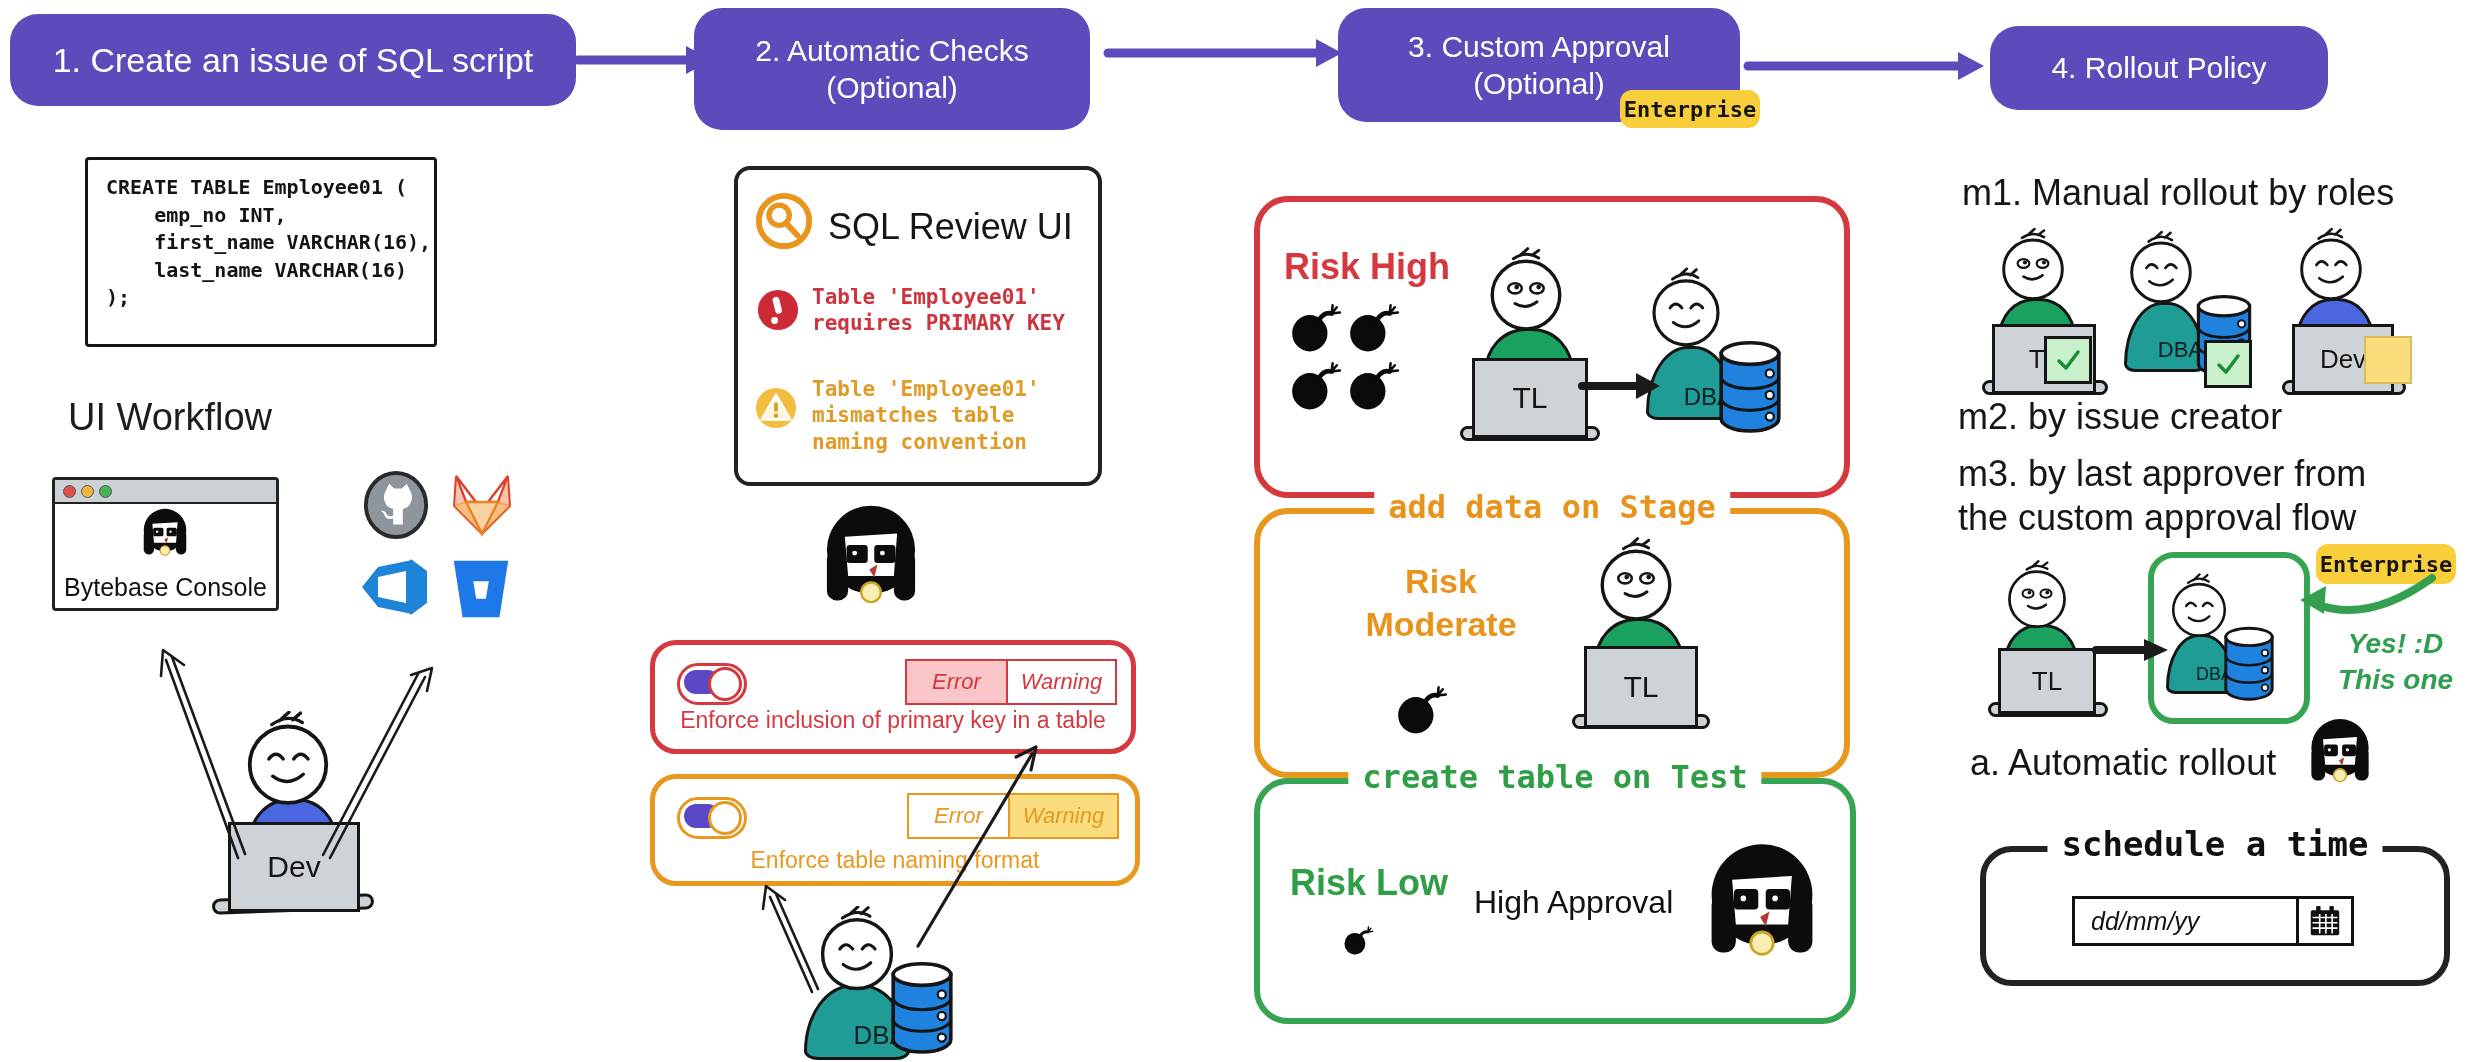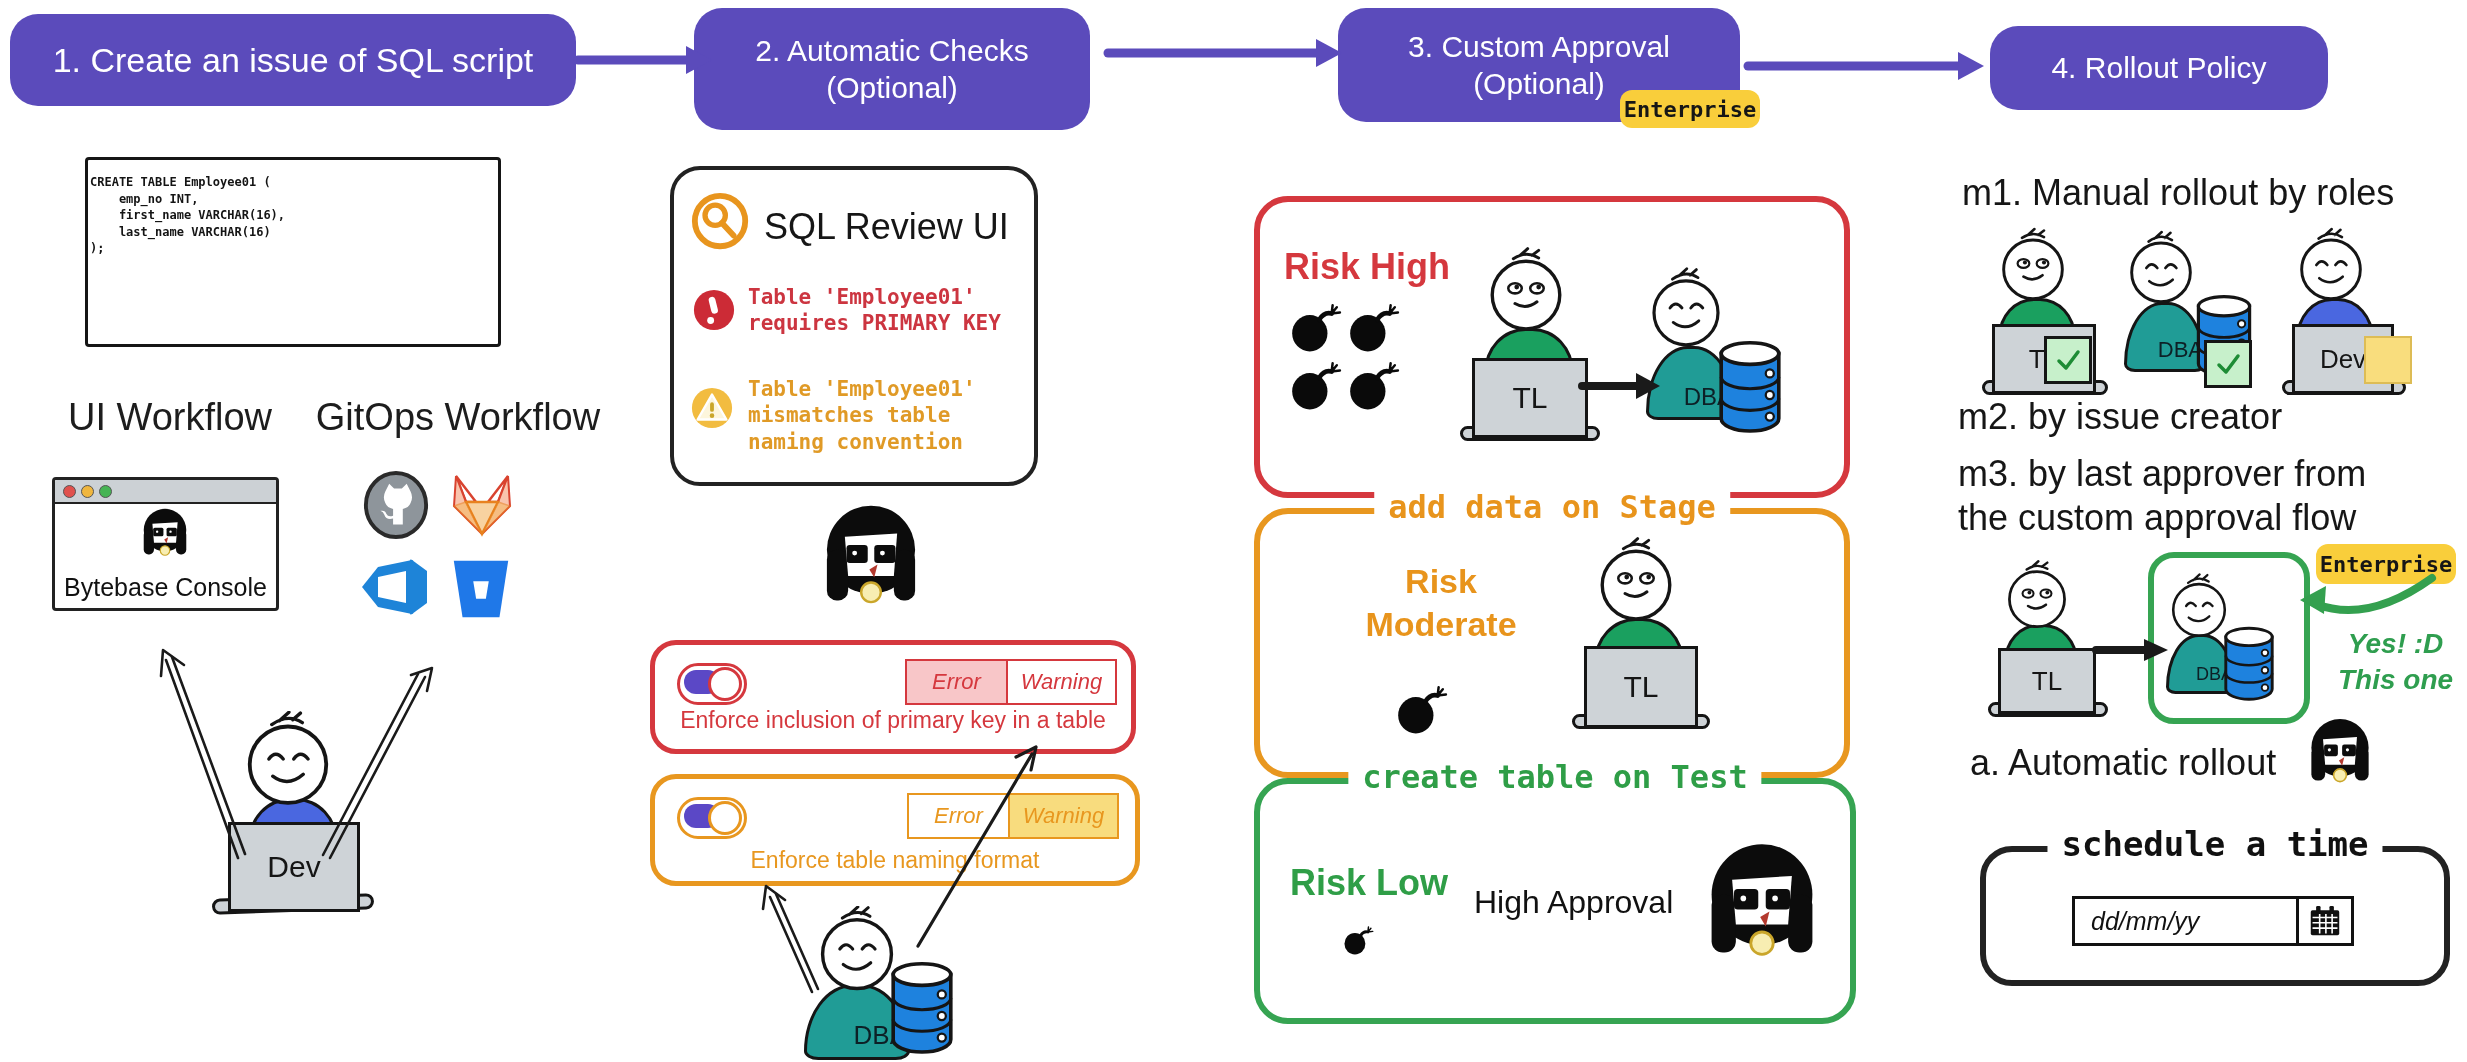--- a/index.html
+++ b/index.html
@@ -140,28 +140,27 @@
   </svg>
 
   <div class="banner" style="left:10px;top:14px;width:566px;height:92px;font-size:34px">1. Create an issue of SQL script</div>
   <div class="banner" style="left:694px;top:8px;width:396px;height:122px;font-size:30px">2. Automatic Checks
 (Optional)</div>
   <div class="banner" style="left:1338px;top:8px;width:402px;height:114px;font-size:30px">3. Custom Approval
 (Optional)</div>
   <div class="badge" style="left:1620px;top:90px;width:140px;height:38px;font-size:22px">Enterprise</div>
   <div class="banner" style="left:1990px;top:26px;width:338px;height:84px;font-size:30px">4. Rollout Policy</div>
 
-  <div class="codebox" style="left:85px;top:157px;width:416px;height:190px;padding:14px 2px;font-size:12px;line-height:1.38;box-sizing:border-box">CREATE TABLE Employee01 (
+  <div class="codebox" style="left:85px;top:157px;width:352px;height:190px;padding:14px 18px;font-size:20px;line-height:1.38;box-sizing:border-box">CREATE TABLE Employee01 (
     emp_no INT,
     first_name VARCHAR(16),
     last_name VARCHAR(16)
 );</div>
 
   <div class="abs" style="left:40px;top:396px;width:260px;text-align:center;font-size:38px;color:#1d1d1d">UI Workflow</div>
-  <div class="abs" style="left:298px;top:396px;width:320px;text-align:center;font-size:38px;color:#1d1d1d">GitOps Workflow</div>
 
   <div class="browser" style="left:52px;top:477px;width:221px;height:128px">
     <div class="btitle">
       <span class="light" style="left:8px;background:#e0514d"></span>
       <span class="light" style="left:26px;background:#efb63e"></span>
       <span class="light" style="left:44px;background:#46b454"></span>
     </div>
     <svg class="icon" style="left:86px;top:28px" width="48" height="52">
         <use href="#mascot"></use>
       </svg>
@@ -185,21 +184,21 @@
     <svg class="headsvg" style="left:245px;top:711px" width="86" height="96">
         <use href="#head-happy"></use>
       </svg>
     <div class="shirt" style="left:248px;top:798px;width:84px;height:44px;background:#4a67e0"></div>
     <div class="laptop" style="left:228px;top:822px;width:126px;height:84px;font-size:30px">
       <span>Dev</span>
     </div>
     <div class="lapbase" style="left:212px;top:896px;width:156px;height:10px;transform:rotate(-2deg)"></div>
   </div>
 
-  <div class="abs" style="left:670px;top:166px;width:360px;height:312px;border:4px solid #222;border-radius:30px">
+  <div class="abs" style="left:734px;top:166px;width:360px;height:312px;border:4px solid #222;border-radius:16px">
     <svg class="icon" style="left:16px;top:22px" width="62" height="62">
         <use href="#magnifier"></use>
       </svg>
     <div class="abs" style="left:90px;top:36px;font-size:36px;color:#161616">SQL Review UI</div>
     <svg class="icon" style="left:18px;top:118px" width="44" height="44">
         <use href="#erricon"></use>
       </svg>
     <div class="abs mono pre" style="left:74px;top:114px;font-size:21px;font-weight:bold;color:#cc3540;line-height:1.26">Table 'Employee01'
 requires PRIMARY KEY</div>
     <svg class="icon" style="left:16px;top:216px" width="44" height="44">

